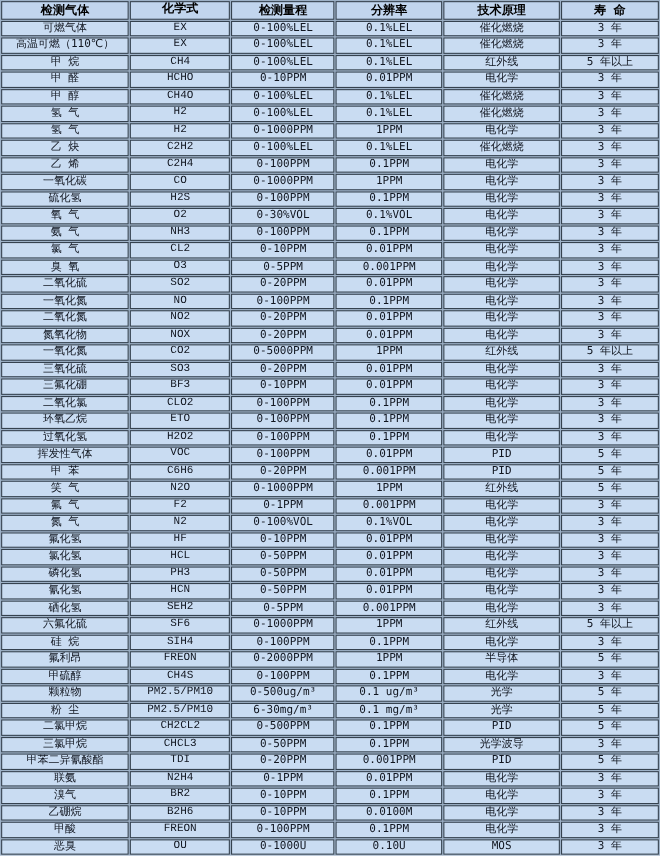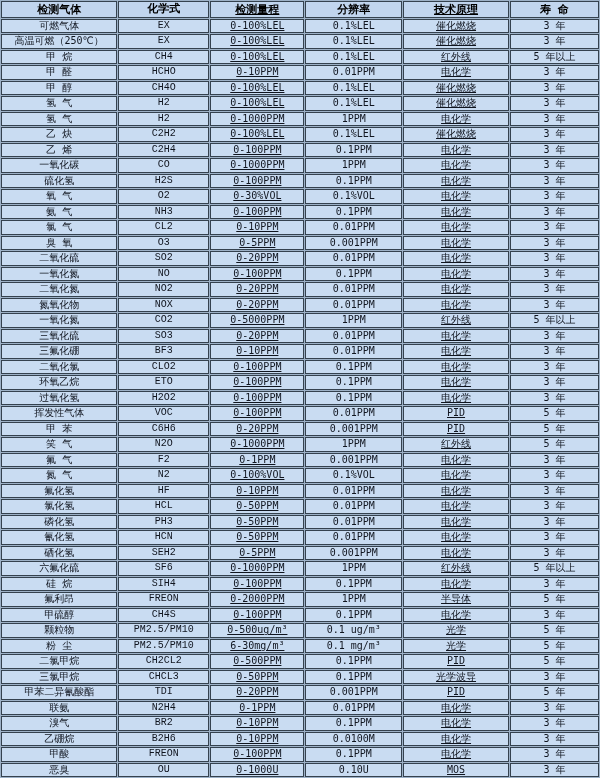--- a/index.html
+++ b/index.html
@@ -28,23 +28,23 @@
     font-size:10px;line-height:1;white-space:nowrap;overflow:hidden;
     min-width:0;
   }
   .row.header .cell{
     background:var(--header-bg);
     font-weight:bold;color:#000;font-size:11px;
   }
   
   .c0{flex:118 0 0;}
   .c1{flex:92 0 0;font-family:Liberation Mono, monospace;}
-  .c2{flex:95 0 0;text-decoration:underline;}
+  .c2{flex:95 0 0;}
   .c3{flex:98 0 0;}
-  .c4{flex:107 0 0;text-decoration:underline;}
+  .c4{flex:107 0 0;}
   .c5{flex:90 0 0;}
 </style>
 </head>
 <body>
 
 <div class="table">
     <div class="row header">
       <div class="cell c0">检测气体</div>
       <div class="cell c1">化学式</div>
       <div class="cell c2">检测量程</div>
@@ -54,21 +54,21 @@
     </div>
     <div class="row">
       <div class="cell c0">可燃气体</div>
       <div class="cell c1">EX</div>
       <div class="cell c2">0-100%LEL</div>
       <div class="cell c3">0.1%LEL</div>
       <div class="cell c4">催化燃烧</div>
       <div class="cell c5">3 年</div>
     </div>
     <div class="row">
-      <div class="cell c0">高温可燃（250℃）</div>
+      <div class="cell c0">高温可燃（110℃）</div>
       <div class="cell c1">EX</div>
       <div class="cell c2">0-100%LEL</div>
       <div class="cell c3">0.1%LEL</div>
       <div class="cell c4">催化燃烧</div>
       <div class="cell c5">3 年</div>
     </div>
     <div class="row">
       <div class="cell c0">甲 烷</div>
       <div class="cell c1">CH4</div>
       <div class="cell c2">0-100%LEL</div>

